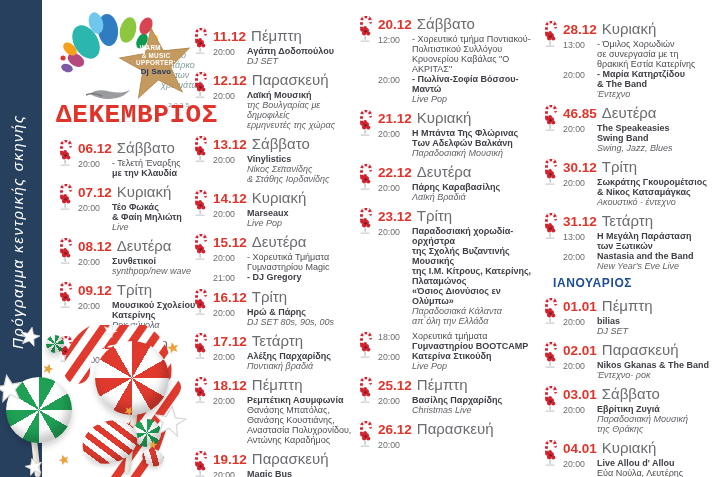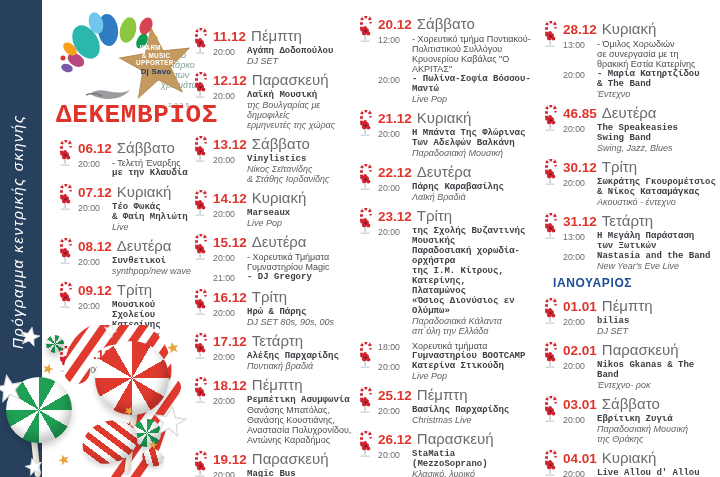--- a/index.html
+++ b/index.html
@@ -33,21 +33,21 @@
   .ev-icon{flex:0 0 22px;padding-top:1px;}
   .ev-body{flex:1;}
   .ev-head{white-space:nowrap;margin-bottom:1px;}
   .ev-date{color:#e0342b;font-weight:bold;font-size:13.5px;}
   .ev-day{color:#6b6c70;font-size:15px;margin-left:5px;}
   .slot{display:flex;justify-content:space-between;}
   .ev-time{flex:0 0 34px;color:#6b6c70;font-size:8.8px;line-height:10px;padding-top:1px;}
   .lines{flex:1;}
   .ln{font-size:9px;line-height:10px;}
   .ln.r{color:#4b4d52;}
-  .ln.b{color:#3e4046;font-weight:bold;font-family:Liberation Mono, monospace;}
+  .ln.b{color:#3e4046;font-weight:bold;}
   .ln.i{color:#5f6165;font-style:italic;}
   
   #illus{position:absolute;left:0;top:325px;width:352px;height:152px;z-index:5;pointer-events:none;}
   .lolli{position:absolute;border-radius:50%;
         background:repeating-conic-gradient(var(--c) 0deg 30deg,#ffffff 30deg 60deg);
         box-shadow:inset -4px -7px 10px rgba(0,0,0,.22), 0 4px 6px rgba(0,0,0,.18);}
   .stick{position:absolute;width:6px;border-radius:3px;
         background:linear-gradient(90deg,#f7f2e9,#d9d2c6);box-shadow:0 2px 3px rgba(0,0,0,.2);}
   .bonbon{position:absolute;border-radius:50%;
         background:repeating-linear-gradient(55deg,#e03a2e 0 6px,#ffffff 6px 12px);
@@ -542,22 +542,22 @@
             <circle cx="10" cy="13" r="2" fill="#cf2430"></circle>
             <circle cx="10.5" cy="17" r="1.3" fill="#7a1420"></circle>
             <line x1="10" y1="22" x2="10" y2="26.5" stroke="#9aa0a6" stroke-width="1"></line>
             <rect x="5" y="27.3" width="10" height="1.3" rx=".6" fill="#c9ced3"></rect>
           </svg></span>
         <div class="ev-body">
           <div class="ev-head"><span class="ev-date">23.12</span><span class="ev-day">Τρίτη</span></div>
           <div class="slot">
             <span class="ev-time">20:00</span>
             <div class="lines">
+              <div class="ln b">Παραδοσιακή χορωδία-ορχήστρα</div>
               <div class="ln b">της Σχολής Βυζαντινής Μουσικής</div>
-              <div class="ln b">Παραδοσιακή χορωδία-ορχήστρα</div>
               <div class="ln b">της Ι.Μ. Κίτρους, Κατερίνης,</div>
               <div class="ln b">Πλαταμώνος</div>
               <div class="ln b">«Όσιος Διονύσιος  εν Ολύμπω»</div>
               <div class="ln i">Παραδοσιακά Κάλαντα</div>
               <div class="ln i">απ΄όλη την Ελλάδα</div>
             </div>
           </div>
         </div>
       </div>
       <div class="event">
@@ -624,24 +624,20 @@
             <circle cx="13.5" cy="19.5" r="2.3" fill="#cf2430"></circle>
             <circle cx="10" cy="13" r="2" fill="#cf2430"></circle>
             <circle cx="10.5" cy="17" r="1.3" fill="#7a1420"></circle>
             <line x1="10" y1="22" x2="10" y2="26.5" stroke="#9aa0a6" stroke-width="1"></line>
             <rect x="5" y="27.3" width="10" height="1.3" rx=".6" fill="#c9ced3"></rect>
           </svg></span>
         <div class="ev-body">
           <div class="ev-head"><span class="ev-date">26.12</span><span class="ev-day">Παρασκευή</span></div>
           <div class="slot">
             <span class="ev-time">20:00</span>
-            <div class="lines">
-              <div class="ln b">StaMatia (MezzoSoprano)</div>
-              <div class="ln i">Κλασικό, λυρικό</div>
-            </div>
           </div>
         </div>
       </div>
     </div>
   <div class="col" id="c3">
       <div class="event">
         <span class="ev-icon"><svg viewBox="0 0 22 30" width="20" height="27">
             <path d="M6 13 L6 6 C6 2.5 8.5 1 11 1 C13.8 1 16 3 16 7" fill="none" stroke="#cf2430" stroke-width="3.2" stroke-linecap="round"></path>
             <path d="M6 12 L6 6 C6 2.5 8.5 1 11 1 C13.8 1 16 3 16 7" fill="none" stroke="#ffffff" stroke-width="3.2" stroke-dasharray="2.2 2.8"></path>
             <circle cx="7" cy="15" r="2.6" fill="#cf2430"></circle>

